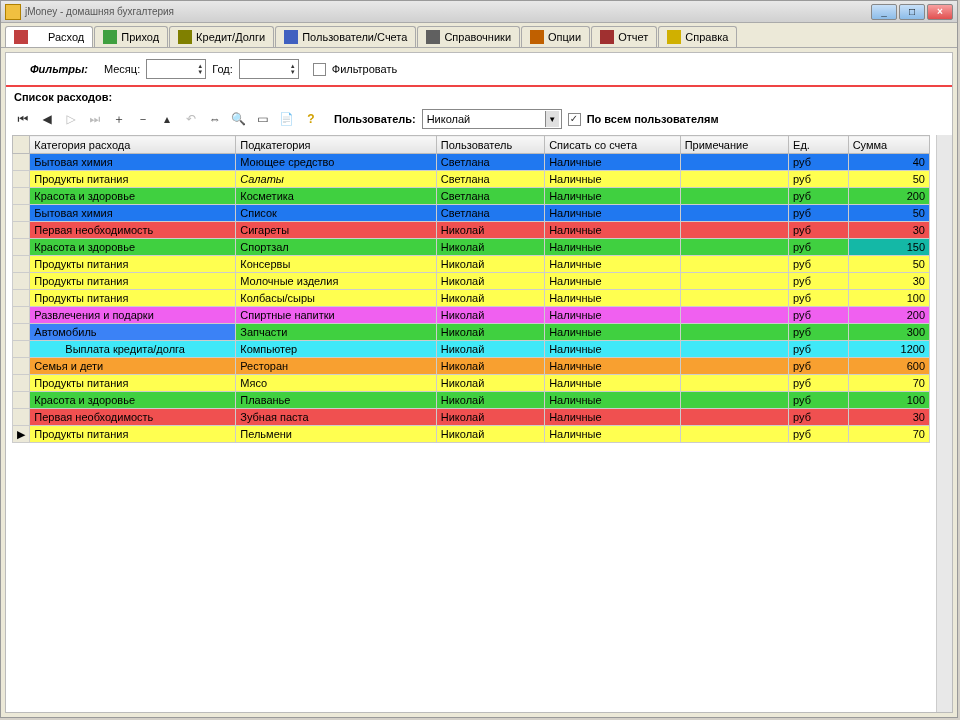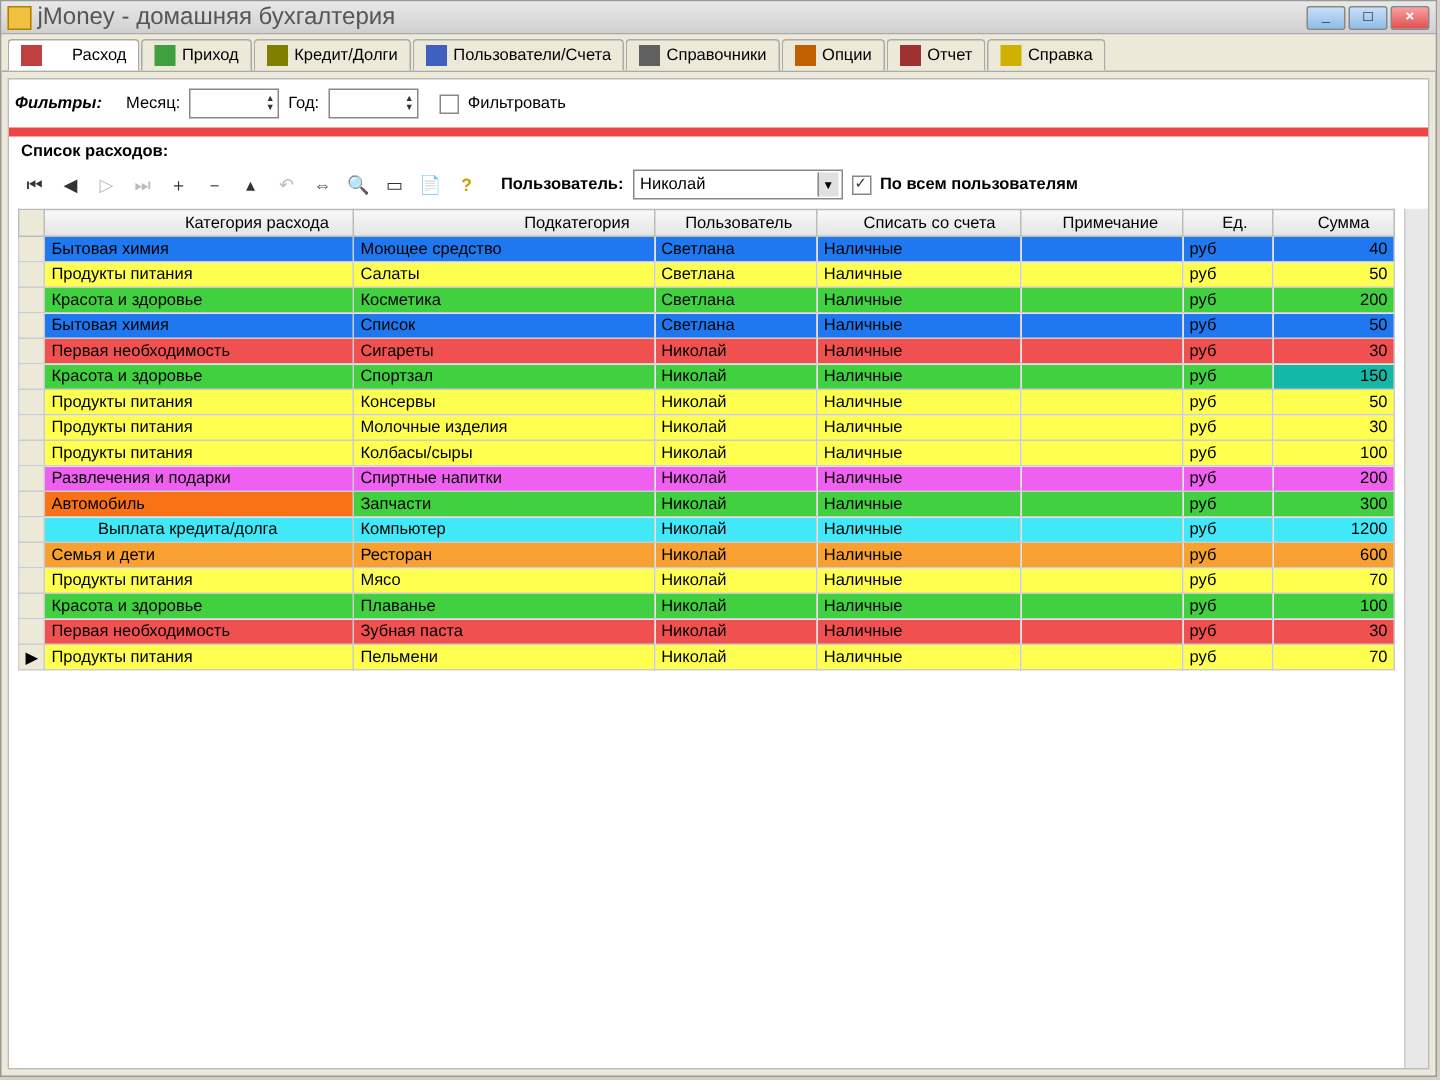--- a/index.html
+++ b/index.html
@@ -22,21 +22,21 @@
   }
   .titlebar {
     background: linear-gradient(to bottom, #e8e8e8, #d0d0d0);
     height: 22px;
     display: flex;
     align-items: center;
     padding: 0 4px;
     border-bottom: 1px solid #aaa;
   }
   .title-icon { width: 16px; height: 16px; background: #f0c040; border: 1px solid #b08000; margin-right: 4px; }
-  .title-text { flex: 1; color: #555; font-size: 16px; }
+  .title-text { flex: 1; color: #555; font-size: 10px; }
   .win-buttons { display: flex; gap: 2px; }
   .win-btn { width: 26px; height: 16px; border: 1px solid #888; border-radius: 2px; display: flex; align-items: center; justify-content: center; font-size: 10px; font-weight: bold; }
   .win-min { background: linear-gradient(#c8e0f8, #8cbce8); }
   .win-max { background: linear-gradient(#c8e0f8, #8cbce8); }
   .win-close { background: linear-gradient(#f8a0a0, #e05050); color: #fff; }
   .tabs {
     display: flex;
     background: #ece9d8;
     border-bottom: 1px solid #aaa;
     padding: 3px 4px 0 4px;
@@ -64,22 +64,22 @@
     background: #fff;
     margin: 4px;
     border: 1px solid #bbb;
     display: flex;
     flex-direction: column;
     overflow: hidden;
   }
   .filterbar {
     display: flex;
     align-items: center;
-    padding: 6px 4px;
-    border-bottom: 6px solid #ef4444;
+    padding: 6px 24px;
+    border-bottom: 2px solid #ef4444;
     gap: 6px;
   }
   .lbl-bold { font-weight: bold; font-style: italic; }
   .spin {
     display: inline-flex; align-items:center;
     border: 1px solid #888; background:#fff; height:20px; padding:0 2px 0 4px;
     width: 60px; justify-content: space-between;
   }
   .spin-btns { display:flex; flex-direction:column; }
   .spin-btns span { font-size:6px; line-height:6px; color:#333; cursor:pointer; }
@@ -94,23 +94,23 @@
   .tbtn { width:18px; height:18px; display:flex; align-items:center; justify-content:center; font-size:12px; color:#333; cursor:pointer; }
   .tbtn.dis { color:#bbb; }
   .userlbl { font-weight:bold; margin-left:8px; }
   .combo { display:inline-flex; align-items:center; border:1px solid #888; background:#fff; height:20px; width:140px; padding:0 2px 0 4px; justify-content:space-between; }
   .combo .dd { width:14px; height:16px; background:#e0e0e0; border-left:1px solid #888; display:flex;align-items:center;justify-content:center; font-size:8px; }
   .gridwrap { flex:1; overflow:auto; padding:0 6px 6px 6px; }
   table.grid { border-collapse:collapse; width:100%; table-layout:fixed; }
   table.grid th {
     background: linear-gradient(#f8f8f8,#e4e4e4);
     border:1px solid #bbb;
-    padding:2px 16px;
+    padding:2px 4px;
     font-weight:normal;
-    text-align:right;
+    text-align:left;
     font-size:11px;
     height:18px;
   }
   table.grid td {
     border:1px solid #ccc;
     padding:1px 4px;
     font-size:11px;
     height:17px;
     overflow:hidden;
     white-space:nowrap;
@@ -256,21 +256,21 @@
                   <td style="background: rgb(32, 120, 240);">Моющее средство</td>
                   <td style="background: rgb(32, 120, 240);">Светлана</td>
                   <td style="background: rgb(32, 120, 240);">Наличные</td>
                   <td style="background: rgb(32, 120, 240);"></td>
                   <td style="background: rgb(32, 120, 240);">руб</td>
                   <td class="num" style="background: rgb(32, 120, 240);">40</td>
                 </tr>
                 <tr>
                   <td class="rowmark"></td>
                   <td style="background: rgb(255, 255, 80);">Продукты питания</td>
-                  <td style="background: rgb(255, 255, 80);">Салаты</td>
+                  <td style="background: rgb(255, 255, 80); font-style: italic;">Салаты</td>
                   <td style="background: rgb(255, 255, 80);">Светлана</td>
                   <td style="background: rgb(255, 255, 80);">Наличные</td>
                   <td style="background: rgb(255, 255, 80);"></td>
                   <td style="background: rgb(255, 255, 80);">руб</td>
                   <td class="num" style="background: rgb(255, 255, 80);">50</td>
                 </tr>
                 <tr>
                   <td class="rowmark"></td>
                   <td style="background: rgb(64, 208, 64);">Красота и здоровье</td>
                   <td style="background: rgb(64, 208, 64);">Косметика</td>
@@ -345,21 +345,21 @@
                   <td style="background: rgb(240, 96, 240);">Развлечения и подарки</td>
                   <td style="background: rgb(240, 96, 240);">Спиртные напитки</td>
                   <td style="background: rgb(240, 96, 240);">Николай</td>
                   <td style="background: rgb(240, 96, 240);">Наличные</td>
                   <td style="background: rgb(240, 96, 240);"></td>
                   <td style="background: rgb(240, 96, 240);">руб</td>
                   <td class="num" style="background: rgb(240, 96, 240);">200</td>
                 </tr>
                 <tr>
                   <td class="rowmark"></td>
-                  <td style="background: #f97316;">Автомобиль</td>
+                  <td style="background: #3b82f6;">Автомобиль</td>
                   <td style="background: rgb(64, 208, 64);">Запчасти</td>
                   <td style="background: rgb(64, 208, 64);">Николай</td>
                   <td style="background: rgb(64, 208, 64);">Наличные</td>
                   <td style="background: rgb(64, 208, 64);"></td>
                   <td style="background: rgb(64, 208, 64);">руб</td>
                   <td class="num" style="background: rgb(64, 208, 64);">300</td>
                 </tr>
                 <tr>
                   <td class="rowmark"></td>
                   <td style="background: rgb(64, 232, 248); padding-left: 35px;">Выплата кредита/долга</td>

